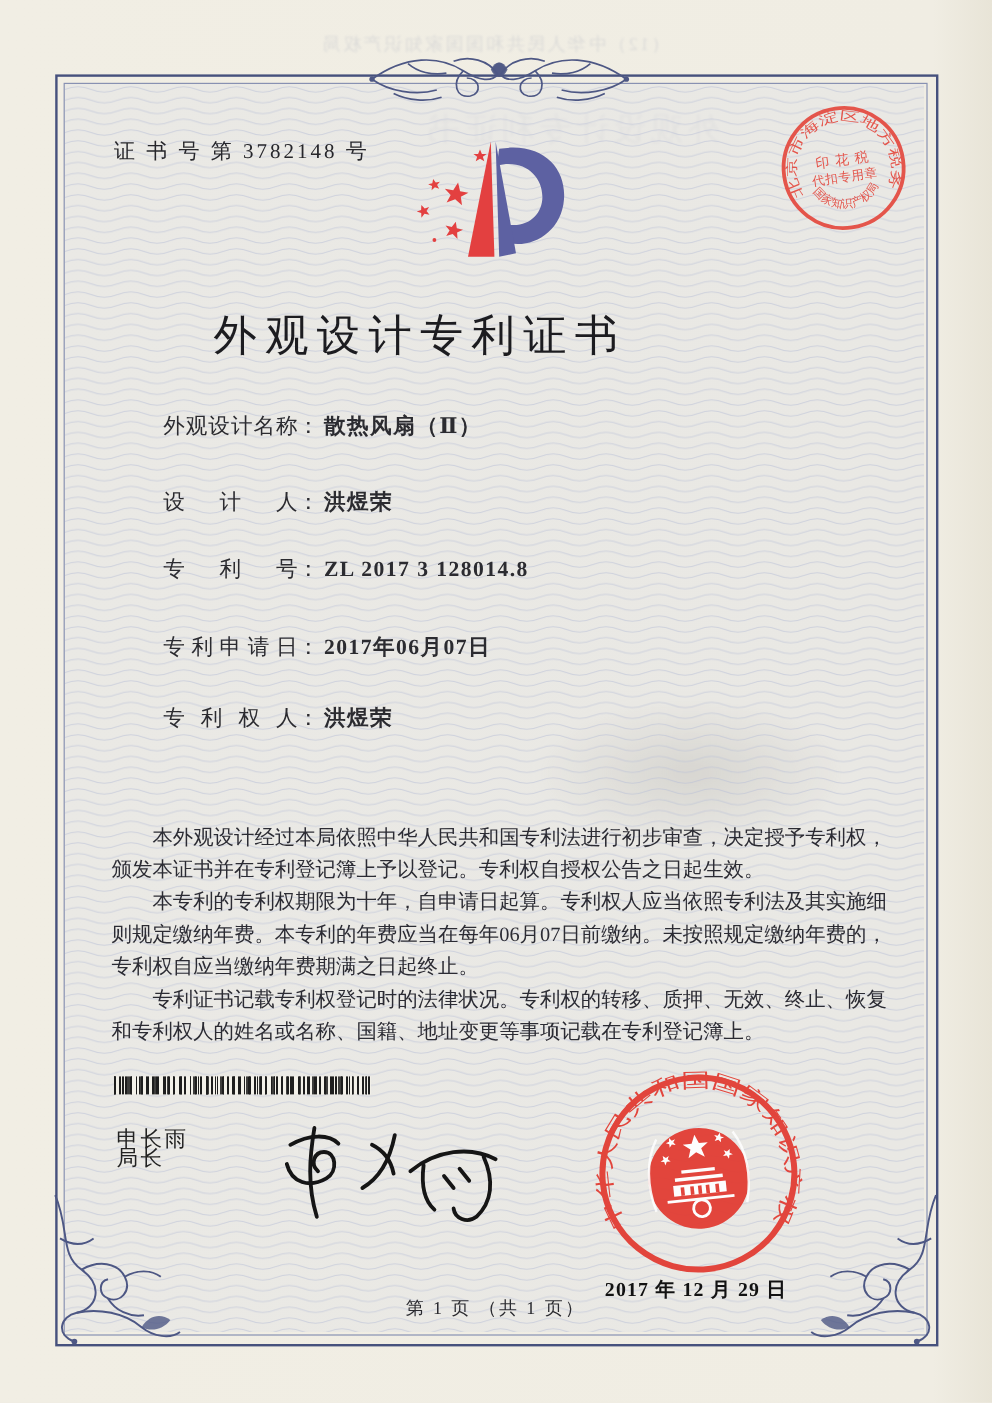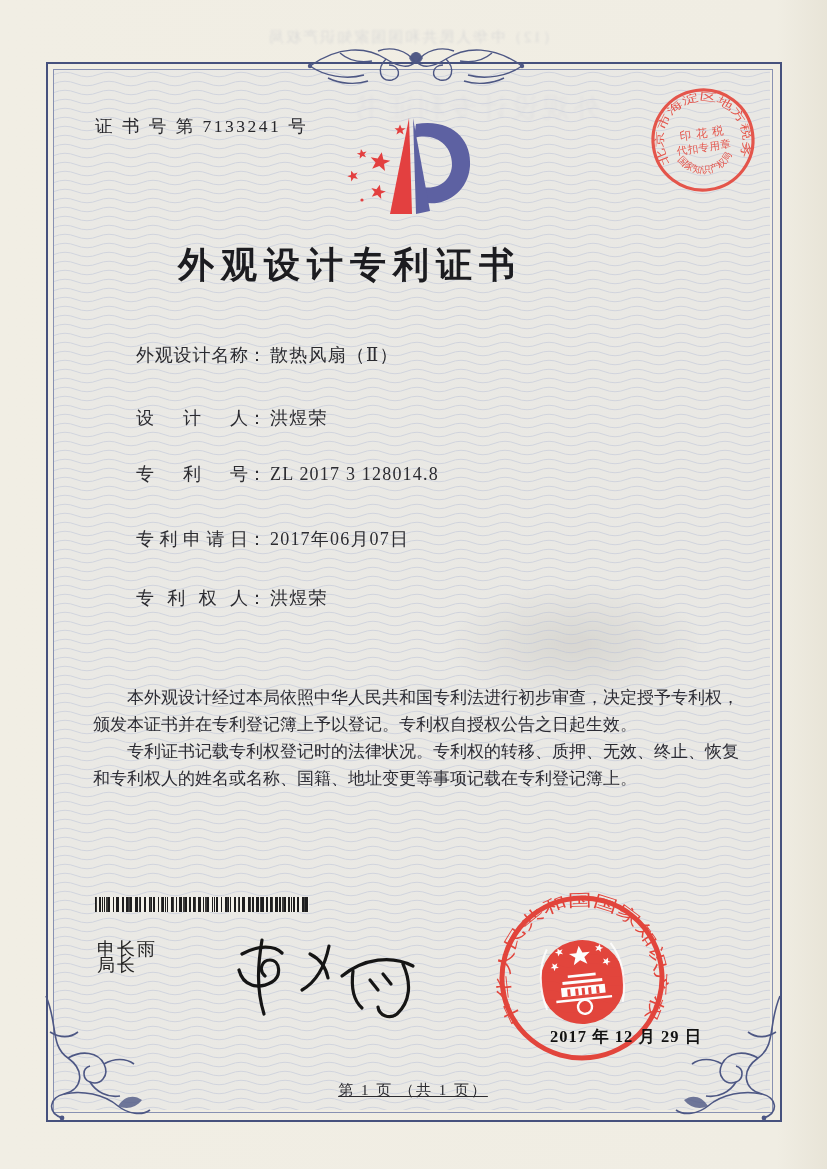--- a/index.html
+++ b/index.html
@@ -22,44 +22,44 @@
   .ghost{position:absolute;color:#8a92ac;transform:scaleX(-1);
     filter:blur(1px);pointer-events:none;white-space:nowrap;}
   .ghost-top{left:88px;top:28px;width:470px;font-size:15px;opacity:.20;letter-spacing:2px;}
   .ghost-title{left:240px;top:90px;width:360px;font-size:27px;opacity:.10;letter-spacing:4px;filter:blur(1.5px);}
   .ghost-blob{position:absolute;left:445px;top:583px;width:262px;height:122px;
     background:radial-gradient(closest-side,rgba(152,148,134,.30),rgba(152,148,134,0));
     filter:blur(6px);pointer-events:none;}
 
   
   .cert-no{position:absolute;left:95px;top:114px;font-size:17.5px;color:#26262b;letter-spacing:2.5px;}
-  .title{position:absolute;left:46px;top:241px;width:608px;text-align:center;
-    font-size:36px;font-weight:700;color:#1c1c20;letter-spacing:7px;}
+  .title{position:absolute;left:46px;top:256px;width:608px;text-align:center;
+    font-size:36px;font-weight:400;color:#1c1c20;letter-spacing:7px;}
   .row{position:absolute;left:95px;font-size:18px;color:#2b2b30;white-space:nowrap;}
   .row .lbl{display:inline-block;width:112px;text-align:justify;text-align-last:justify;margin-left:41px;}
   .row .colon{margin-right:4px;}
-  .row .val{letter-spacing:1.2px;}
+  .row .val{letter-spacing:1.2px;font-weight:bold;}
   .paras{position:absolute;left:93px;top:684px;width:646px;font-size:17px;
     line-height:27px;color:#2b2b33;text-align:justify;}
   .paras p{margin:0;text-indent:2em;}
   .barcode{position:absolute;left:95px;top:897px;width:214px;height:15px;
     background-color:#f3f1e9;
     background-image:
       repeating-linear-gradient(90deg,#1e1e1e 0 1.5px,transparent 1.5px 4.5px),
       repeating-linear-gradient(90deg,#1e1e1e 0 1px,transparent 1px 7px),
       repeating-linear-gradient(90deg,rgba(30,30,30,.85) 0 2px,transparent 2px 11px);}
   .dir-title{position:absolute;left:97px;top:953px;font-size:18px;color:#222;letter-spacing:2px;}
   .dir-name{position:absolute;left:97px;top:937px;font-size:18px;color:#222;letter-spacing:2px;}
   .signature{position:absolute;left:224px;top:924px;width:200px;height:100px;}
   .tax-stamp{position:absolute;left:645px;top:82px;width:116px;height:116px;transform:rotate(-8deg);opacity:.92;}
   .office-seal{position:absolute;left:494px;top:890px;width:176px;height:176px;transform:rotate(-6deg);opacity:.95;}
-  .seal-date{position:absolute;left:504px;top:1026px;font-size:16.5px;font-weight:700;
-    color:#121212;letter-spacing:1px;white-space:nowrap;margin-left:46px;}
+  .seal-date{position:absolute;left:504px;top:1064px;font-size:16.5px;font-weight:700;
+    color:#121212;letter-spacing:1px;white-space:nowrap;}
   .footer{position:absolute;left:46px;top:1081px;width:734px;text-align:center;
-    font-size:15px;color:#2b2b30;letter-spacing:2px;text-decoration:underline;}
+    font-size:15px;color:#2b2b30;letter-spacing:2px;}
   .logo{position:absolute;left:338px;top:114px;width:140px;height:108px;}
   .ornament-top{position:absolute;left:288px;top:40px;width:256px;height:54px;}
   .flourish-bl{position:absolute;left:36px;top:992px;width:118px;height:132px;}
   .flourish-br{position:absolute;left:672px;top:992px;width:118px;height:132px;transform:scaleX(-1);}
 </style>
 </head>
 <body>
 
 <div class="page">
 
@@ -115,21 +115,21 @@
       <path d="M32 66 C 46 58 62 60 68 72 C 74 84 64 94 54 90 C 46 87 46 76 54 74"></path>
       <path d="M28 102 C 46 98 68 102 82 114 C 92 122 106 124 114 118"></path>
       <path d="M54 90 C 60 100 72 106 84 104"></path>
       <path d="M14 40 C 24 46 34 46 42 40"></path>
       <path d="M68 72 C 78 66 90 66 98 72"></path>
       <circle cx="26" cy="126" r="2.4" fill="#4d5784" stroke="none"></circle>
       <path d="M82 114 C 88 104 98 102 106 108 C 100 116 90 118 82 114" fill="#4d5784" stroke="none" opacity="0.8"></path>
     </g>
   </svg>
 
-  <div class="cert-no">证 书 号 第 7133241 号</div>
+  <div class="cert-no">证 书 号 第 3782148 号</div>
 
   <svg class="tax-stamp" viewBox="0 0 116 116">
     <g fill="#e4493f">
       <circle cx="58" cy="58" r="50" fill="none" stroke="#e4493f" stroke-width="3.2"></circle>
       <defs>
         <path id="txa" d="M 22 76 A 40 40 0 1 1 94 76" fill="none"></path>
         <path id="txb" d="M 30 74 A 31.5 31.5 0 0 0 86 74" fill="none"></path>
       </defs>
       <text font-size="10.5" textLength="182" lengthAdjust="spacingAndGlyphs" font-family="Liberation Serif, DejaVu Serif, serif">
         <textPath href="#txa">北京市海淀区地方税务局</textPath>
@@ -174,20 +174,21 @@
   </div>
   <div class="row" style="top:527px">
     <span class="lbl">专利申请日</span><span class="colon">：</span><span class="val">2017年06月07日</span>
   </div>
   <div class="row" style="top:586px">
     <span class="lbl">专利权人</span><span class="colon">：</span><span class="val">洪煜荣</span>
   </div>
 
   <div class="paras">
     <p>本外观设计经过本局依照中华人民共和国专利法进行初步审查，决定授予专利权，颁发本证书并在专利登记簿上予以登记。专利权自授权公告之日起生效。</p>
+    <p>本专利的专利权期限为十年，自申请日起算。专利权人应当依照专利法及其实施细则规定缴纳年费。本专利的年费应当在每年06月07日前缴纳。未按照规定缴纳年费的，专利权自应当缴纳年费期满之日起终止。</p>
     <p>专利证书记载专利权登记时的法律状况。专利权的转移、质押、无效、终止、恢复和专利权人的姓名或名称、国籍、地址变更等事项记载在专利登记簿上。</p>
   </div>
 
   <div class="barcode"></div>
 
   <div class="dir-title">局长</div>
   <div class="dir-name">申长雨</div>
 
   <svg class="signature" viewBox="0 0 200 100">
     <g stroke="#151515" stroke-width="3.2" fill="none" stroke-linecap="round">

